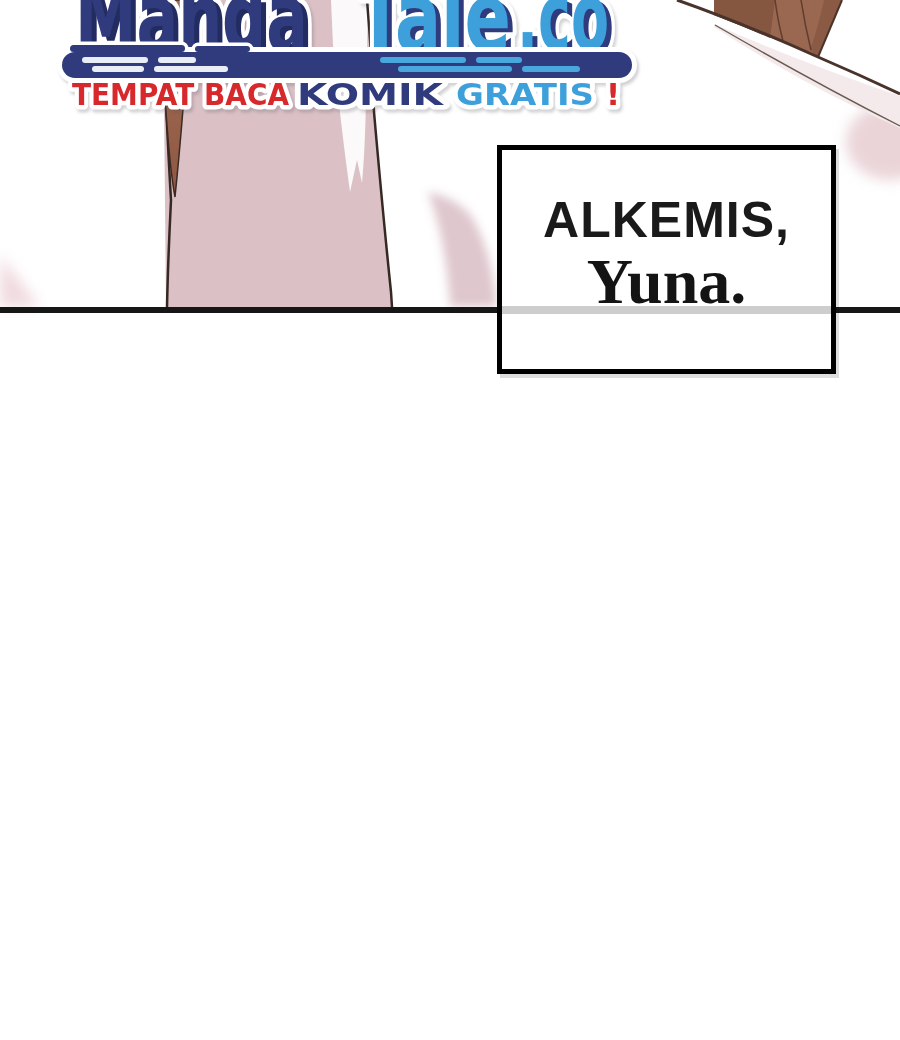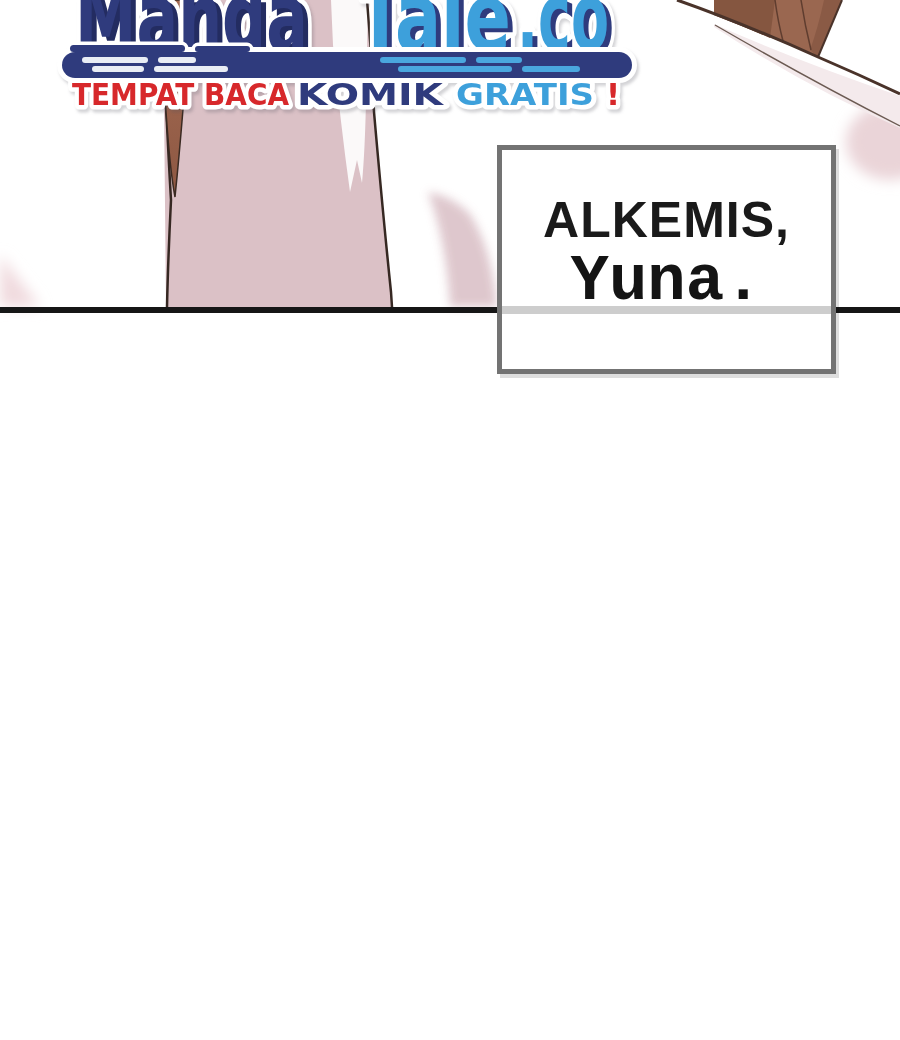--- a/index.html
+++ b/index.html
@@ -7,30 +7,30 @@
         font-family:"Liberation Sans",sans-serif;}
   #art-svg{position:absolute;left:0;top:0;z-index:1;}
   #logo-svg{position:absolute;left:0;top:0;z-index:3;pointer-events:none;
             filter:drop-shadow(2px 3px 1.5px rgba(80,80,90,0.25));}
   #logo-svg text{font-family:"DejaVu Sans","Liberation Sans",sans-serif;font-weight:bold;}
   .wordmark{font-size:94px;}
   .tagline{font-size:31px;letter-spacing:0px;}
   .outline{fill:none;stroke:#ffffff;stroke-width:11px;stroke-linejoin:round;}
   .outline-thin{fill:none;stroke:#ffffff;stroke-width:9px;stroke-linejoin:round;}
   .speech-box{position:absolute;left:497px;top:145px;width:329px;height:219px;
-              background:#ffffff;border:5px solid #737373;z-index:2;
+              background:#ffffff;border:5px solid #000000;z-index:2;
               box-shadow:3px 4px 0 rgba(0,0,0,0.13);}
   .speech-gray-band{position:absolute;left:0;top:156px;width:100%;height:8px;
                     background:#cdcdcd;filter:blur(0.6px);}
   .speech-line1{position:absolute;top:44px;left:0;width:100%;text-align:center;
                 font-size:50px;line-height:52px;font-weight:bold;color:#1a1a1a;
                 letter-spacing:1px;font-family:"Liberation Sans",sans-serif;}
   .speech-line2{position:absolute;top:100px;left:0;width:100%;text-align:center;
                 font-size:64px;line-height:64px;font-weight:bold;color:#141414;
-                font-family:Liberation Mono, monospace;}
+                font-family:Liberation Serif, serif;}
 </style>
 </head>
 <body>
 
 <div id="page">
 
   <svg id="art-svg" width="900" height="380" viewBox="0 0 900 380">
     <defs>
       <filter id="soft5" x="-60%" y="-60%" width="220%" height="220%">
           <feGaussianBlur stdDeviation="5"></feGaussianBlur>

